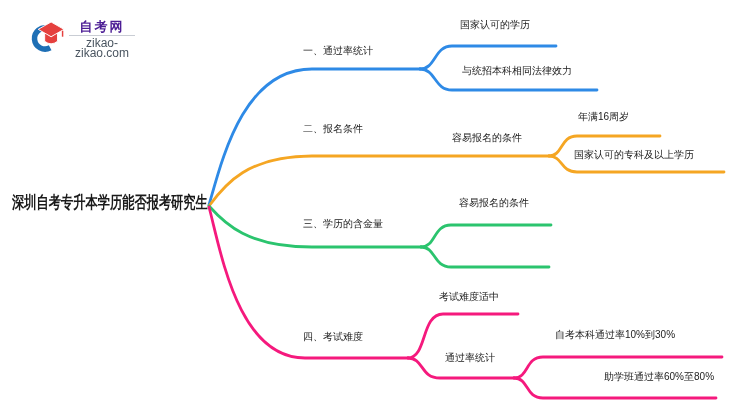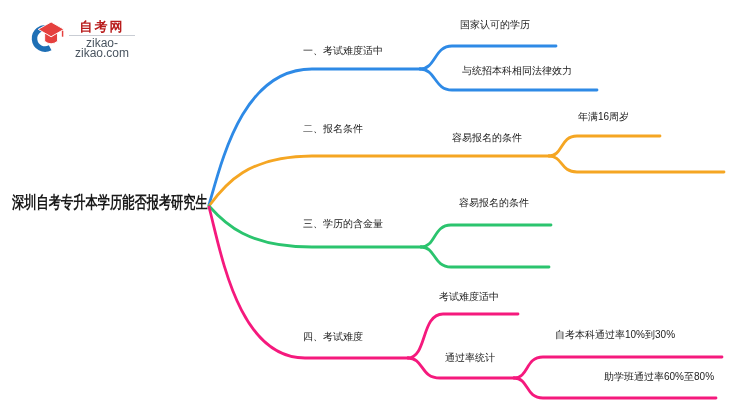--- a/index.html
+++ b/index.html
@@ -17,21 +17,21 @@
   }
   .root-label {
     position:absolute; white-space:nowrap;
     font-size:17px; line-height:20px; font-weight:bold; color:#1a1a1a;
     transform:scaleX(0.72); transform-origin:0 50%;
   }
 
   .logo { position:absolute; left:28px; top:19px; display:flex; align-items:center; }
   .logo-icon { width:37px; height:34px; }
   .logo-text { margin-left:4px; width:66px; text-align:center; }
-  .logo-name { font-size:13px; font-weight:bold; color:#b91c1c; letter-spacing:2px; line-height:15px; }
+  .logo-name { font-size:13px; font-weight:bold; color:#4c1d95; letter-spacing:2px; line-height:15px; }
   .logo-rule { height:1px; background:#c9cdd4; margin:1px 0 2px 0; }
   .logo-site { font-size:12px; color:#4a5560; line-height:10px; }
 </style>
 </head>
 <body>
 
 <div class="stage">
 
   <svg class="edges" width="750" height="410" viewBox="0 0 750 410">
     <g>
@@ -67,27 +67,28 @@
     </svg>
     <div class="logo-text">
       <div class="logo-name">自考网</div>
       <div class="logo-rule"></div>
       <div class="logo-site">zikao-zikao.com</div>
     </div>
   </div>
 
   <div class="root-label" style="left:12px; top:193px;">深圳自考专升本学历能否报考研究生</div>
 
-  <div class="lbl" style="left:303px; top:42px;">一、考试难度适中</div>
+  <div class="lbl" style="left:303px; top:42px;">一、通过率统计</div>
   <div class="lbl" style="left:460px; top:16px;">国家认可的学历</div>
   <div class="lbl" style="left:462px; top:62px;">与统招本科相同法律效力</div>
 
   <div class="lbl" style="left:303px; top:120px;">二、报名条件</div>
   <div class="lbl" style="left:452px; top:129px;">容易报名的条件</div>
   <div class="lbl" style="left:578px; top:108px;">年满16周岁</div>
+  <div class="lbl" style="left:574px; top:146px;">国家认可的专科及以上学历</div>
 
   <div class="lbl" style="left:303px; top:215px;">三、学历的含金量</div>
   <div class="lbl" style="left:459px; top:194px;">容易报名的条件</div>
 
   <div class="lbl" style="left:303px; top:328px;">四、考试难度</div>
   <div class="lbl" style="left:439px; top:288px;">考试难度适中</div>
   <div class="lbl" style="left:445px; top:349px;">通过率统计</div>
   <div class="lbl" style="left:555px; top:326px;">自考本科通过率10%到30%</div>
   <div class="lbl" style="left:556px; top:368px;margin-left:48px;">助学班通过率60%至80%</div>
 

